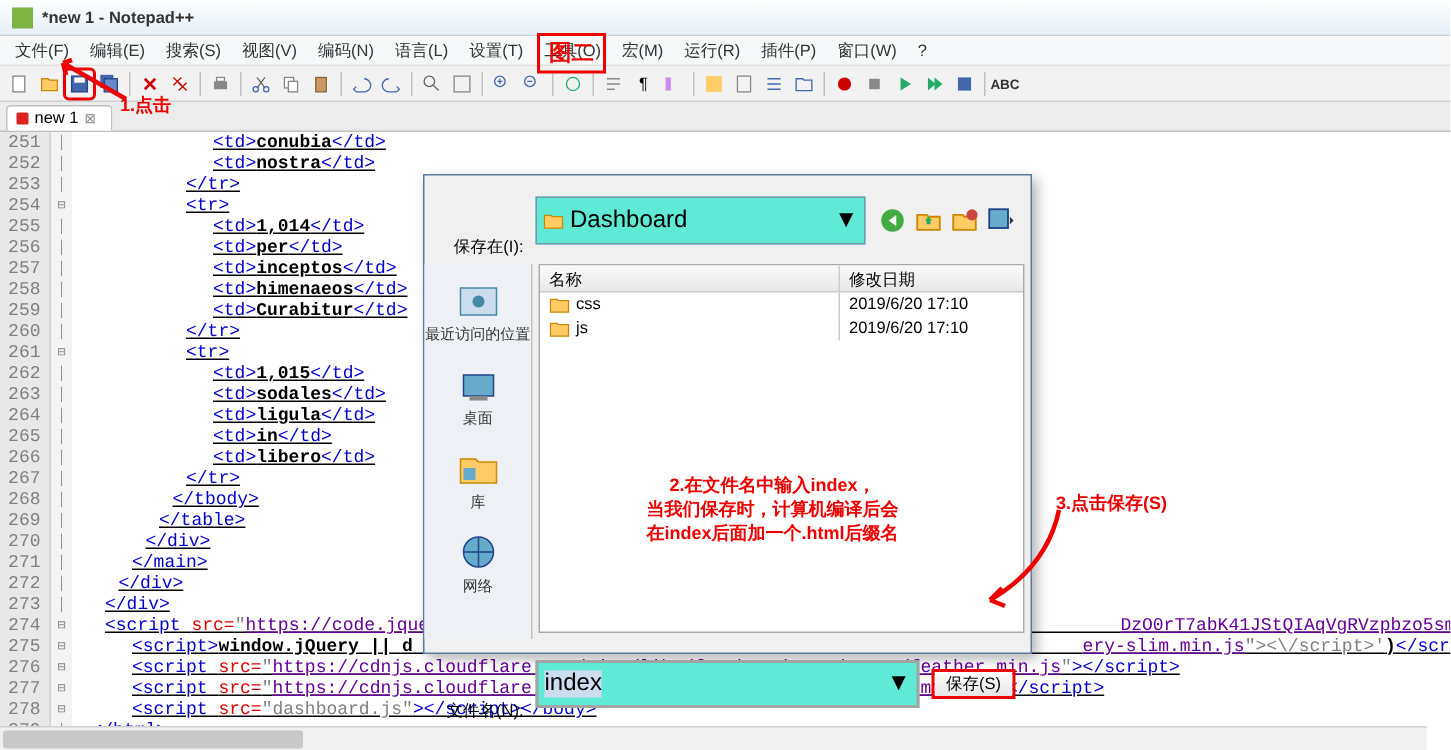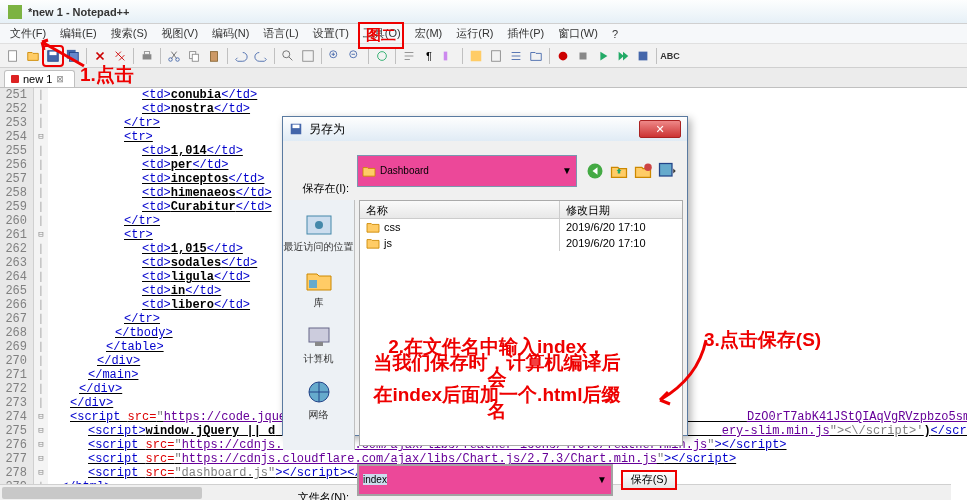--- a/index.html
+++ b/index.html
@@ -31,37 +31,37 @@
 .t-url { color: #660099; text-decoration: underline; }
 .t-text { color: #000; font-weight: bold; }
 .dialog { position: absolute; left: 282px; top: 116px; width: 406px; height: 320px; background: #f0f0f0; border: 1px solid #5a7aa0; box-shadow: 3px 3px 8px rgba(0,0,0,0.3); z-index: 100; }
 .dlg-title { height: 24px; background: linear-gradient(#fefefe,#e0ebf5); display: flex; align-items: center; padding: 0 6px; }
 .dlg-title-icon { width: 14px; height: 14px; margin-right: 6px; }
 .dlg-title-text { flex: 1; font-size: 12px; }
 .dlg-close { width: 42px; height: 18px; background: linear-gradient(#e88,#c33); border: 1px solid #a22; border-radius: 2px; color: #fff; font-size: 11px; text-align: center; line-height: 16px; cursor: pointer; }
 .dlg-body { height: 250px; display: flex; }
 .dlg-row { display: flex; align-items: center; padding: 4px 10px; gap: 8px; }
 .dlg-label { width: 56px; text-align: right; font-size: 11px; margin-top: 36px; }
-.dlg-combo { flex: 1; height: 32px; border: 1px solid #7a96af; background: #ec4899; padding: 0 4px; font-size: 10px; display: flex; align-items: center; }
+.dlg-combo { flex: 1; height: 32px; border: 1px solid #7a96af; background: #5eead4; padding: 0 4px; font-size: 16px; display: flex; align-items: center; }
 .dlg-combo.sel { border: 2px solid #a3a3a3; }
 .dlg-toolbar { display: flex; gap: 4px; }
 .dlg-tool { width: 20px; height: 20px; cursor: pointer; display: flex; align-items: center; justify-content: center; }
 .places-bar { width: 72px; background: #edf1f5; border-right: 1px solid #c0c0c0; display: flex; flex-direction: column; padding: 4px 0; }
 .place-item { display: flex; flex-direction: column; align-items: center; padding: 6px 0; cursor: pointer; font-size: 10px; color: #333; }
 .place-icon { width: 32px; height: 28px; margin-bottom: 2px; }
 .file-list { flex: 1; background: #fff; border: 1px solid #aaa; margin: 0 4px 4px 4px; }
 .fl-header { display: flex; background: linear-gradient(#fafafa,#e8e8e8); height: 18px; font-size: 11px; border-bottom: 1px solid #ccc; }
 .fl-col1 { width: 200px; padding: 2px 6px; border-right: 1px solid #ccc; }
 .fl-col2 { flex: 1; padding: 2px 6px; }
 .fl-row { display: flex; font-size: 11px; height: 16px; }
 .fl-row .fl-col1 { display: flex; align-items: center; gap: 4px; }
 .folder-icon { width: 14px; height: 12px; }
 .dlg-btn { width: 56px; height: 20px; border: 1px solid #888; background: linear-gradient(#fefefe,#e6e6e6); font-size: 11px; cursor: pointer; }
 .dlg-btn.primary { border: 2px solid #e00; }
-.anno { position: absolute; color: #e00; font-weight: bold; font-size: 19px; z-index: 200; }
+.anno { position: absolute; color: #e00; font-weight: bold; font-size: 12px; z-index: 200; }
 .anno-arrow { position: absolute; z-index: 200; }
 .anno-box { position: absolute; border: 2px solid #e00; font-weight: bold; color: #e00; font-size: 15px; padding: 2px 6px; z-index: 200; }
 .anno-text { text-align: center; line-height: 16px; }
 .scrollbar-h { position: absolute; bottom: 0; left: 0; right: 16px; height: 16px; background: #f0f0f0; border-top: 1px solid #d0d0d0; display: flex; }
 .scrollbar-h .thumb { width: 200px; height: 12px; background: #c8c8c8; margin: 2px; border-radius: 2px; }
 </style>
 </head>
 <body>
 
 <div class="titlebar">
@@ -323,28 +323,20 @@
       <div class="fold-mark">⊟</div>
       <div class="fold-mark">│</div>
     </div>
   <div class="code" id="code"><div class="code-line" style="padding-left: 94px;"><span class="t-tag">&lt;td&gt;</span><span class="t-text">conubia</span><span class="t-tag">&lt;/td&gt;</span></div><div class="code-line" style="padding-left: 94px;"><span class="t-tag">&lt;td&gt;</span><span class="t-text">nostra</span><span class="t-tag">&lt;/td&gt;</span></div><div class="code-line" style="padding-left: 76px;"><span class="t-tag">&lt;/tr&gt;</span></div><div class="code-line" style="padding-left: 76px;"><span class="t-tag">&lt;tr&gt;</span></div><div class="code-line" style="padding-left: 94px;"><span class="t-tag">&lt;td&gt;</span><span class="t-text">1,014</span><span class="t-tag">&lt;/td&gt;</span></div><div class="code-line" style="padding-left: 94px;"><span class="t-tag">&lt;td&gt;</span><span class="t-text">per</span><span class="t-tag">&lt;/td&gt;</span></div><div class="code-line" style="padding-left: 94px;"><span class="t-tag">&lt;td&gt;</span><span class="t-text">inceptos</span><span class="t-tag">&lt;/td&gt;</span></div><div class="code-line" style="padding-left: 94px;"><span class="t-tag">&lt;td&gt;</span><span class="t-text">himenaeos</span><span class="t-tag">&lt;/td&gt;</span></div><div class="code-line" style="padding-left: 94px;"><span class="t-tag">&lt;td&gt;</span><span class="t-text">Curabitur</span><span class="t-tag">&lt;/td&gt;</span></div><div class="code-line" style="padding-left: 76px;"><span class="t-tag">&lt;/tr&gt;</span></div><div class="code-line" style="padding-left: 76px;"><span class="t-tag">&lt;tr&gt;</span></div><div class="code-line" style="padding-left: 94px;"><span class="t-tag">&lt;td&gt;</span><span class="t-text">1,015</span><span class="t-tag">&lt;/td&gt;</span></div><div class="code-line" style="padding-left: 94px;"><span class="t-tag">&lt;td&gt;</span><span class="t-text">sodales</span><span class="t-tag">&lt;/td&gt;</span></div><div class="code-line" style="padding-left: 94px;"><span class="t-tag">&lt;td&gt;</span><span class="t-text">ligula</span><span class="t-tag">&lt;/td&gt;</span></div><div class="code-line" style="padding-left: 94px;"><span class="t-tag">&lt;td&gt;</span><span class="t-text">in</span><span class="t-tag">&lt;/td&gt;</span></div><div class="code-line" style="padding-left: 94px;"><span class="t-tag">&lt;td&gt;</span><span class="t-text">libero</span><span class="t-tag">&lt;/td&gt;</span></div><div class="code-line" style="padding-left: 76px;"><span class="t-tag">&lt;/tr&gt;</span></div><div class="code-line" style="padding-left: 67px;"><span class="t-tag">&lt;/tbody&gt;</span></div><div class="code-line" style="padding-left: 58px;"><span class="t-tag">&lt;/table&gt;</span></div><div class="code-line" style="padding-left: 49px;"><span class="t-tag">&lt;/div&gt;</span></div><div class="code-line" style="padding-left: 40px;"><span class="t-tag">&lt;/main&gt;</span></div><div class="code-line" style="padding-left: 31px;"><span class="t-tag">&lt;/div&gt;</span></div><div class="code-line" style="padding-left: 22px;"><span class="t-tag">&lt;/div&gt;</span></div><div class="code-line" style="padding-left: 22px;"><span class="t-tag">&lt;script </span><span class="t-attr">src=</span><span class="t-str">"</span><span class="t-url">https://code.jquery</span>                                                              <span class="t-url">DzO0rT7abK41JStQIAqVgRVzpbzo5smXKp4Yf</span></div><div class="code-line" style="padding-left: 40px;"><span class="t-tag">&lt;script&gt;</span><span class="t-text">window.jQuery || d</span>                                                              <span class="t-url">ery-slim.min.js</span><span class="t-str">"&gt;&lt;\/script&gt;'</span><span class="t-text">)</span><span class="t-tag">&lt;/script</span></div><div class="code-line" style="padding-left: 40px;"><span class="t-tag">&lt;script </span><span class="t-attr">src=</span><span class="t-str">"</span><span class="t-url">https://cdnjs.cloudflare.com/ajax/libs/feather-icons/4.9.0/feather.min.js</span><span class="t-str">"</span><span class="t-tag">&gt;&lt;/script&gt;</span></div><div class="code-line" style="padding-left: 40px;"><span class="t-tag">&lt;script </span><span class="t-attr">src=</span><span class="t-str">"</span><span class="t-url">https://cdnjs.cloudflare.com/ajax/libs/Chart.js/2.7.3/Chart.min.js</span><span class="t-str">"</span><span class="t-tag">&gt;&lt;/script&gt;</span></div><div class="code-line" style="padding-left: 40px;"><span class="t-tag">&lt;script </span><span class="t-attr">src=</span><span class="t-str">"dashboard.js"</span><span class="t-tag">&gt;&lt;/script&gt;&lt;/body&gt;</span></div><div class="code-line" style="padding-left: 13px;"><span class="t-tag">&lt;/html&gt;</span></div></div>
   <div class="scrollbar-h">
       <div class="thumb"></div>
     </div>
 </div>
 
 <div class="dialog">
-  <div class="dlg-title">
-    <svg class="dlg-title-icon" viewBox="0 0 16 16">
-        <rect x="2" y="2" width="12" height="12" fill="#46a"></rect>
-        <rect x="4" y="3" width="8" height="4" fill="#fff"></rect>
-      </svg>
-    <span class="dlg-title-text">另存为</span>
-    <div class="dlg-close">✕</div>
-  </div>
   <div class="dlg-row">
     <span class="dlg-label">保存在(I):</span>
     <div class="dlg-combo">
       <svg class="folder-icon" viewBox="0 0 16 14">
           <path d="M1 3h5l1 1h8v9H1z" fill="#fc6" stroke="#c80"></path>
         </svg>
       <span style="margin-left:4px">Dashboard</span>
       <span style="margin-left:auto">▼</span>
     </div>
     <div class="dlg-toolbar">
@@ -378,31 +370,31 @@
     <div class="places-bar" id="places">
         <div class="place-item">
           <div class="place-icon"><svg viewBox="0 0 32 28">
               <rect x="4" y="6" width="24" height="18" fill="#cde" stroke="#48a"></rect>
               <circle cx="16" cy="15" r="4" fill="#48a"></circle>
             </svg></div>
           <span>最近访问的位置</span>
         </div>
         <div class="place-item">
           <div class="place-icon"><svg viewBox="0 0 32 28">
+              <rect x="6" y="8" width="20" height="14" fill="#6ac" stroke="#248"></rect>
+              <rect x="10" y="22" width="12" height="3" fill="#888"></rect>
+            </svg></div>
+          <span>桌面</span>
+        </div>
+        <div class="place-item">
+          <div class="place-icon"><svg viewBox="0 0 32 28">
               <path d="M4 8h10l2 2h12v14H4z" fill="#fc6" stroke="#c80"></path>
               <rect x="6" y="14" width="8" height="8" fill="#6ac"></rect>
             </svg></div>
           <span>库</span>
-        </div>
-        <div class="place-item">
-          <div class="place-icon"><svg viewBox="0 0 32 28">
-              <rect x="6" y="6" width="20" height="14" fill="#ccd" stroke="#668"></rect>
-              <rect x="12" y="20" width="8" height="4" fill="#888"></rect>
-            </svg></div>
-          <span>计算机</span>
         </div>
         <div class="place-item">
           <div class="place-icon"><svg viewBox="0 0 32 28">
               <circle cx="16" cy="14" r="10" fill="#6ac" stroke="#248"></circle>
               <path d="M6 14h20M16 4v20" stroke="#248"></path>
             </svg></div>
           <span>网络</span>
         </div>
       </div>
     <div style="flex:1;display:flex;flex-direction:column">
@@ -418,21 +410,21 @@
                 </svg>css</div>
               <div class="fl-col2">2019/6/20 17:10</div>
             </div>
             <div class="fl-row">
               <div class="fl-col1"><svg class="folder-icon" viewBox="0 0 16 14">
                   <path d="M1 3h5l1 1h8v9H1z" fill="#fc6" stroke="#c80"></path>
                 </svg>js</div>
               <div class="fl-col2">2019/6/20 17:10</div>
             </div>
           </div>
-        <div class="anno anno-text" style="position:relative;margin-top:88px;left:12px;width:250px">
+        <div class="anno anno-text" style="position:relative;margin-top:88px;left:30px;width:250px">
           <div>2.在文件名中输入index，</div>
           <div>当我们保存时，计算机编译后会</div>
           <div>在index后面加一个.html后缀名</div>
         </div>
       </div>
     </div>
   </div>
   <div class="dlg-row">
     <span class="dlg-label">文件名(N):</span>
     <div class="dlg-combo sel">

